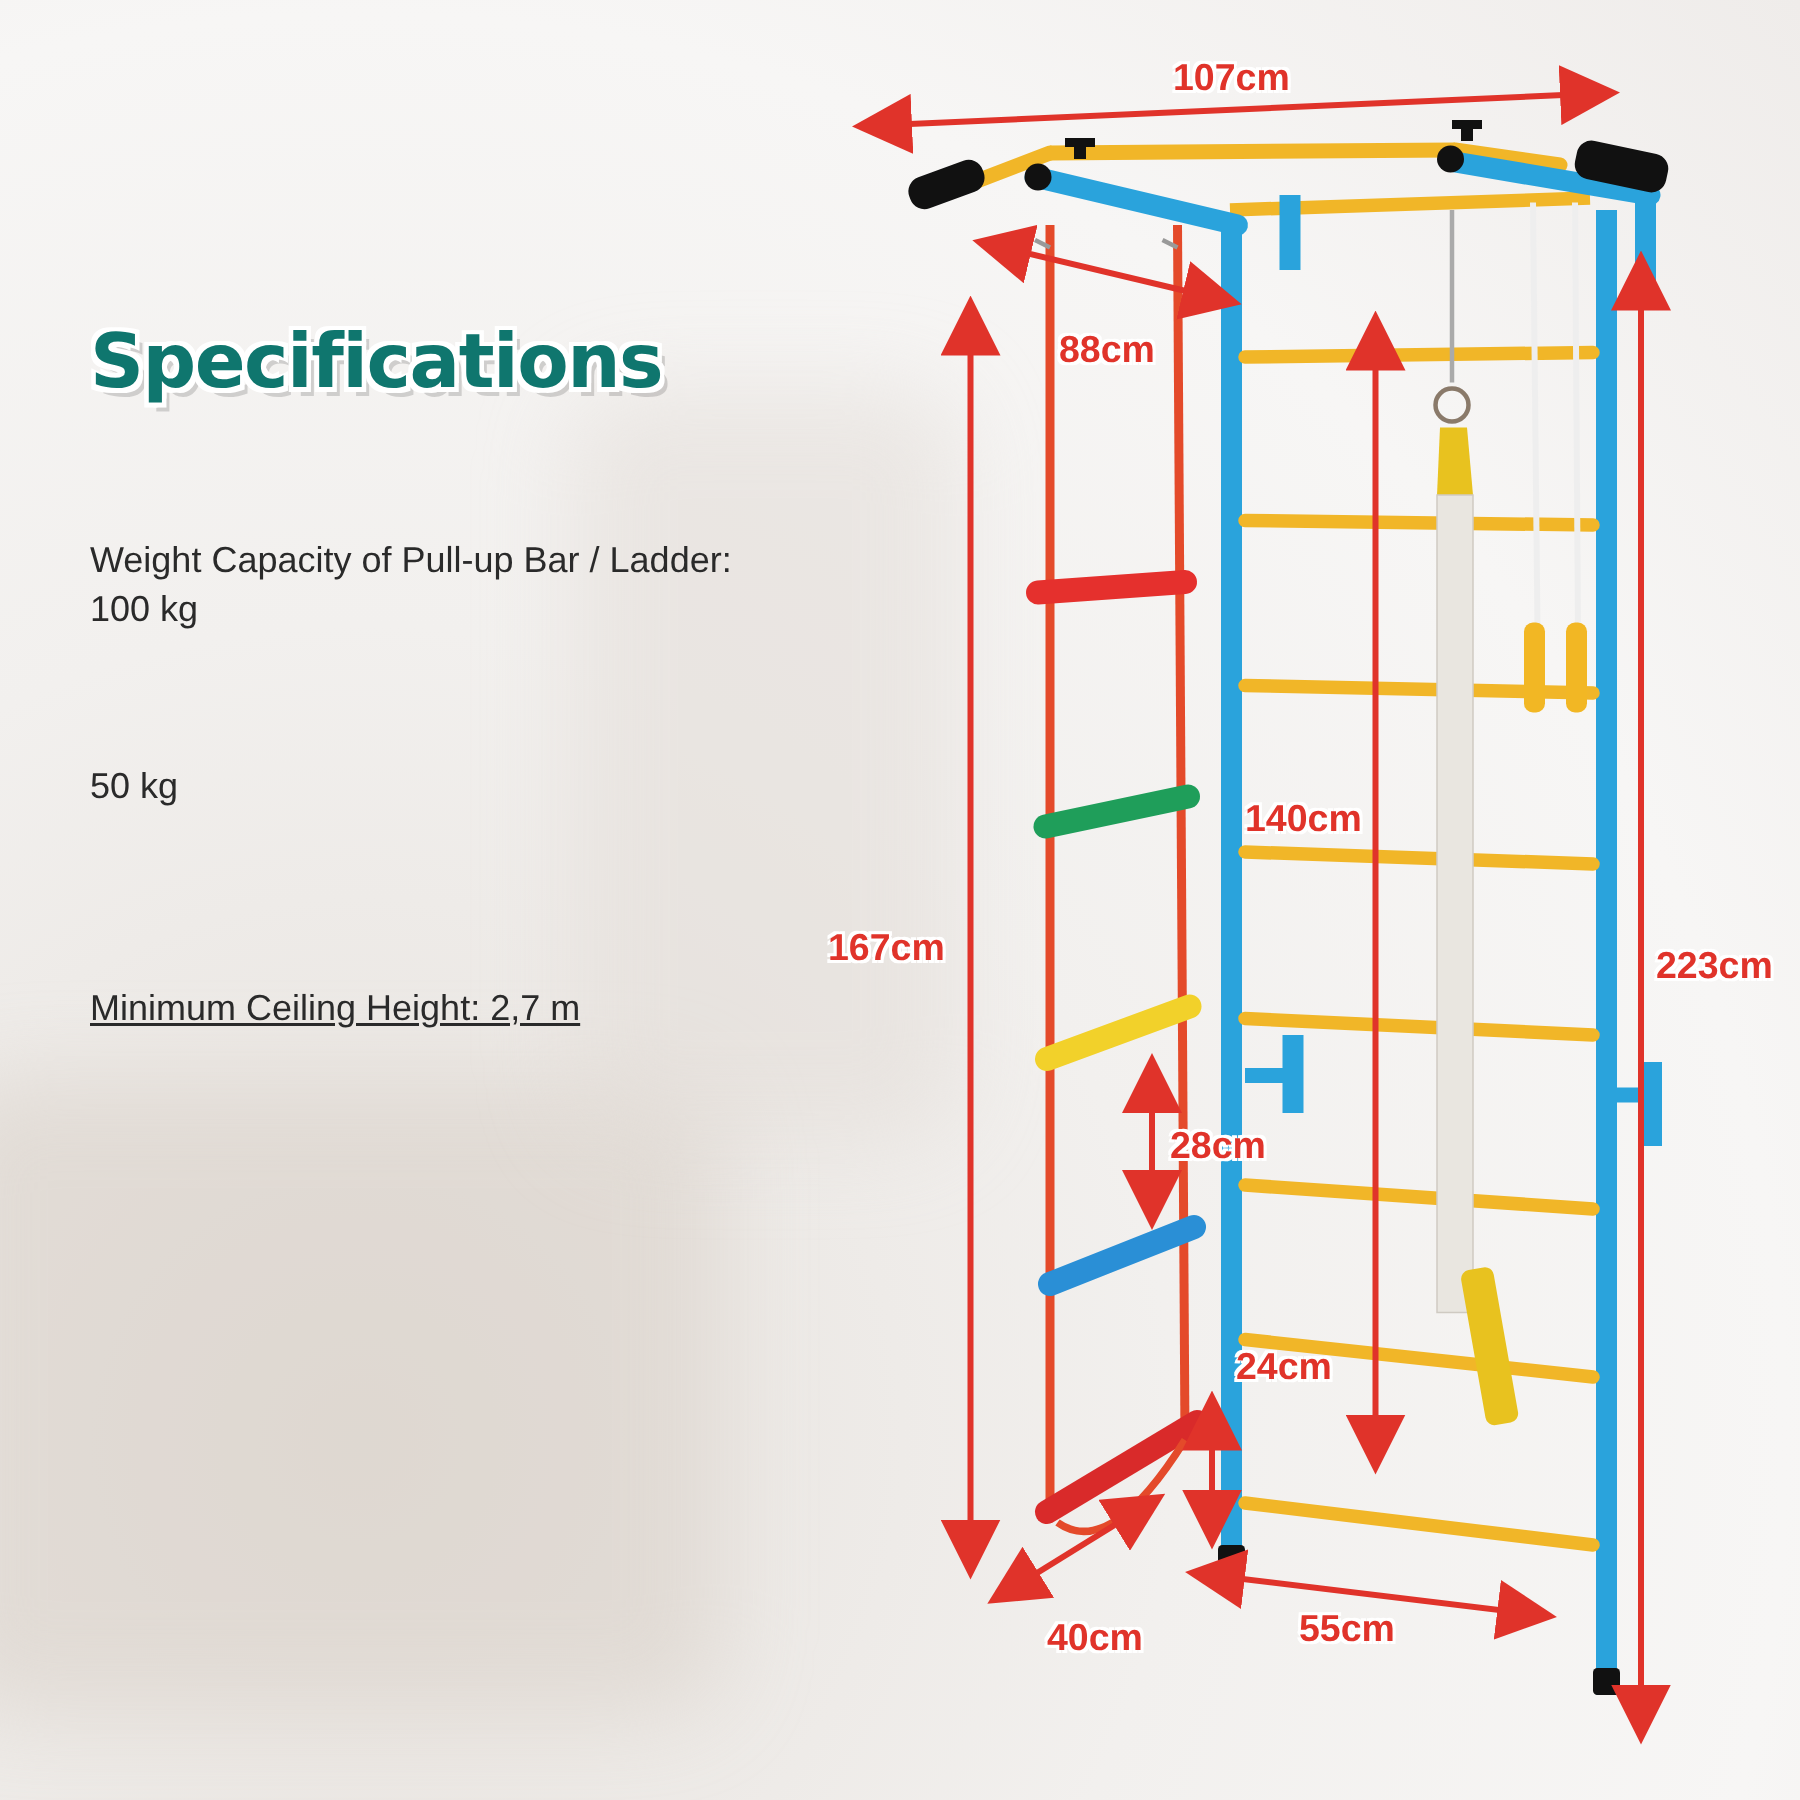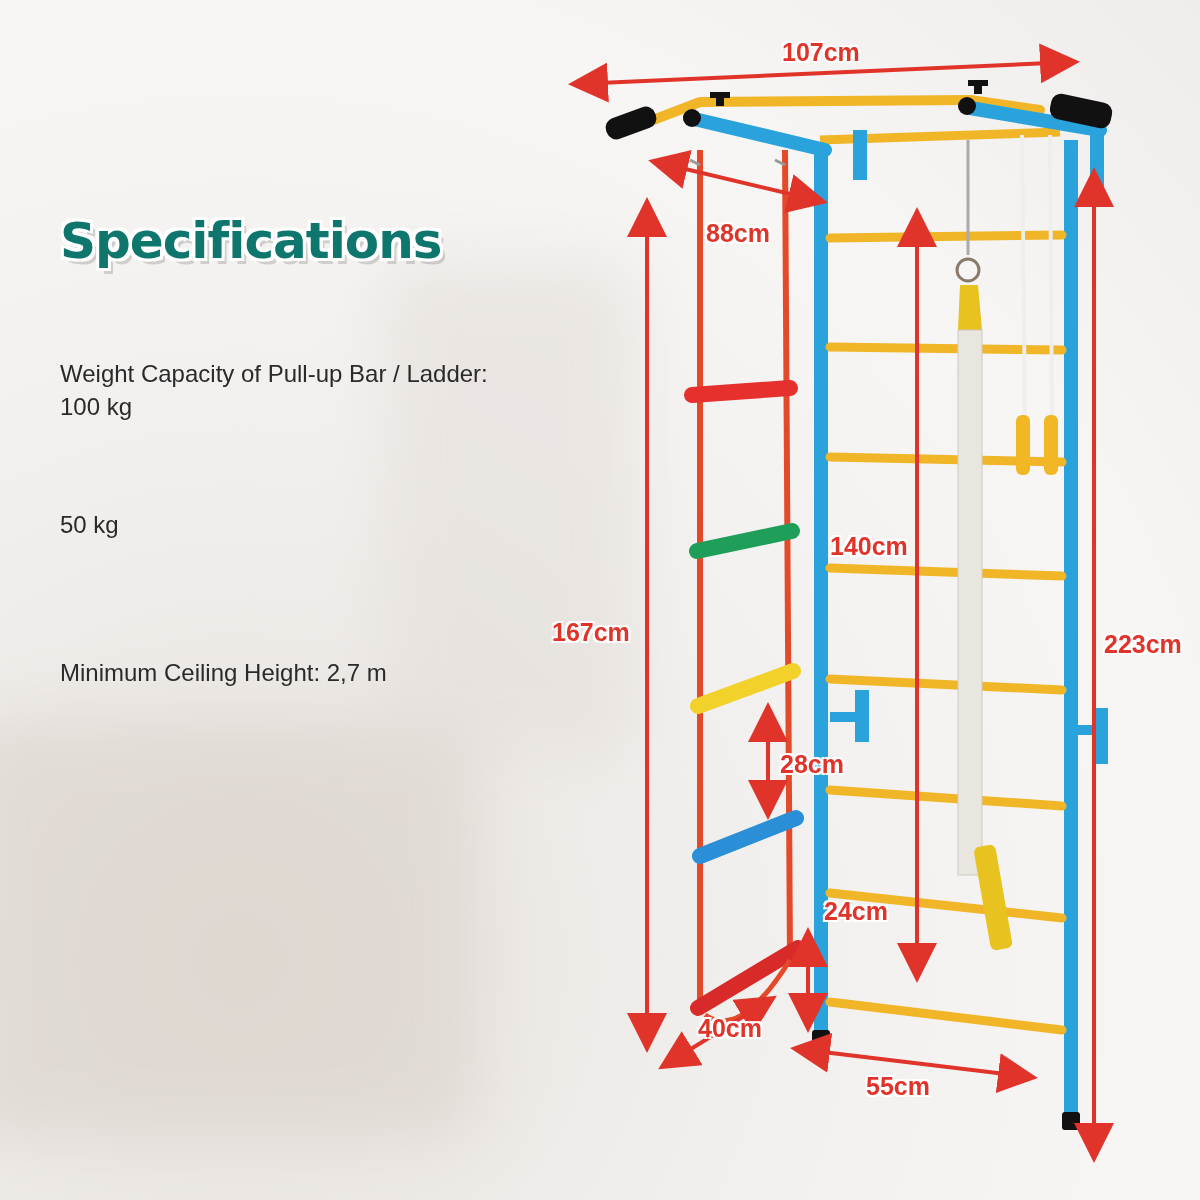--- a/index.html
+++ b/index.html
@@ -33,21 +33,21 @@
 
 <div class="title">Specifications</div>
 
 <div class="spec" style="top:357px;">
   <span>Weight Capacity of Pull-up Bar / Ladder:</span>
   <span>100 kg</span>
 </div>
 <div class="spec" style="top:508px;">
   <span>50 kg</span>
 </div>
-<div class="spec" style="top:656px;">
+<div class="spec" style="top:656px;text-decoration:underline;">
   <span>Minimum Ceiling Height: 2,7 m</span>
 </div>
 
 <svg class="art" width="1200" height="1200" viewBox="0 0 1200 1200">
   <defs>
     <marker id="ah" markerWidth="10" markerHeight="10" refX="8" refY="5" orient="auto-start-reverse">
       <path d="M0,0 L10,5 L0,10 z" fill="#e0332a"></path>
     </marker>
   </defs>
 
@@ -133,14 +133,14 @@
   </g>
 </svg>
 
 <div class="dim" style="left:782px;top:38px;">107cm</div>
 <div class="dim" style="left:706px;top:194px;margin-top:25px;">88cm</div>
 <div class="dim" style="left:552px;top:618px;">167cm</div>
 <div class="dim" style="left:830px;top:532px;">140cm</div>
 <div class="dim" style="left:1104px;top:598px;margin-top:32px;">223cm</div>
 <div class="dim" style="left:780px;top:750px;text-align:right;">28cm</div>
 <div class="dim" style="left:784px;top:897px;margin-left:40px;">24cm</div>
-<div class="dim" style="left:698px;top:1014px;">40cm</div>
+<div class="dim" style="left:698px;top:1078px;">40cm</div>
 <div class="dim" style="left:866px;top:1072px;">55cm</div>
 
 </body></html>

